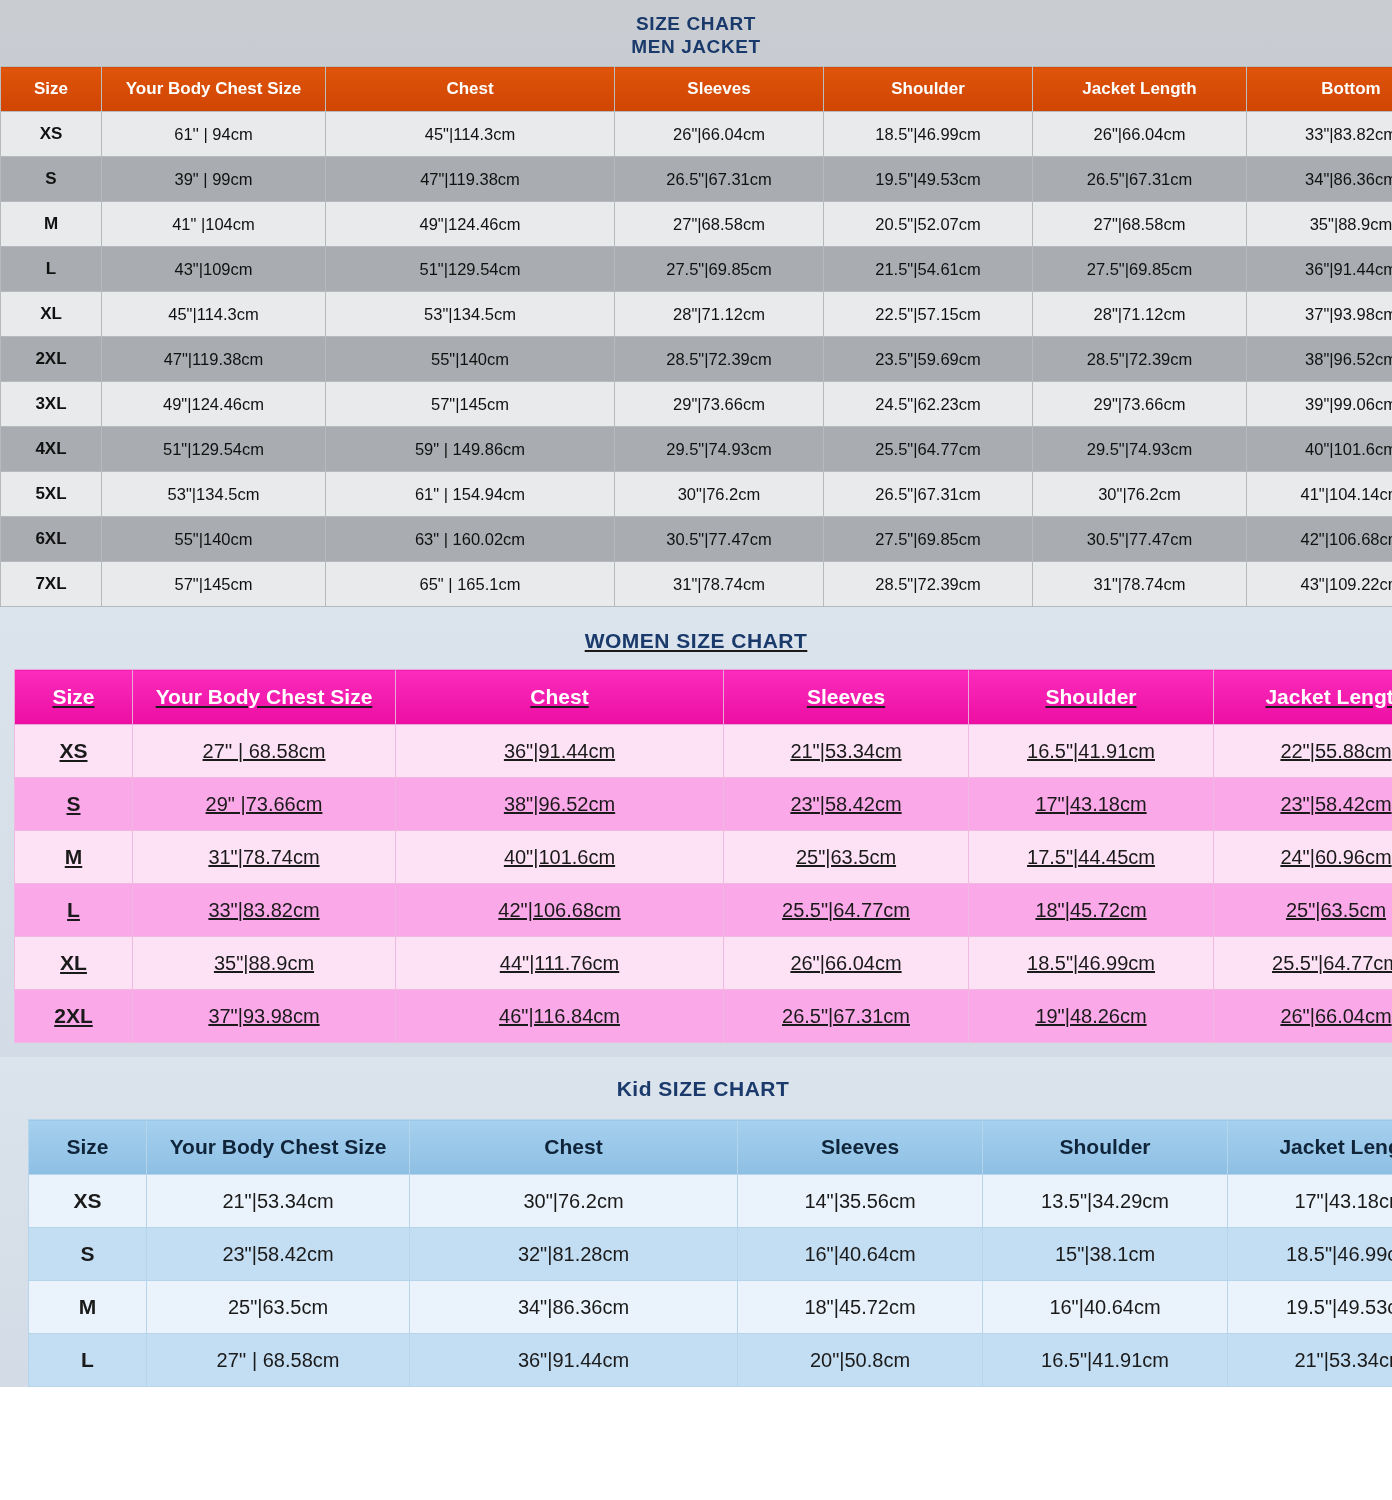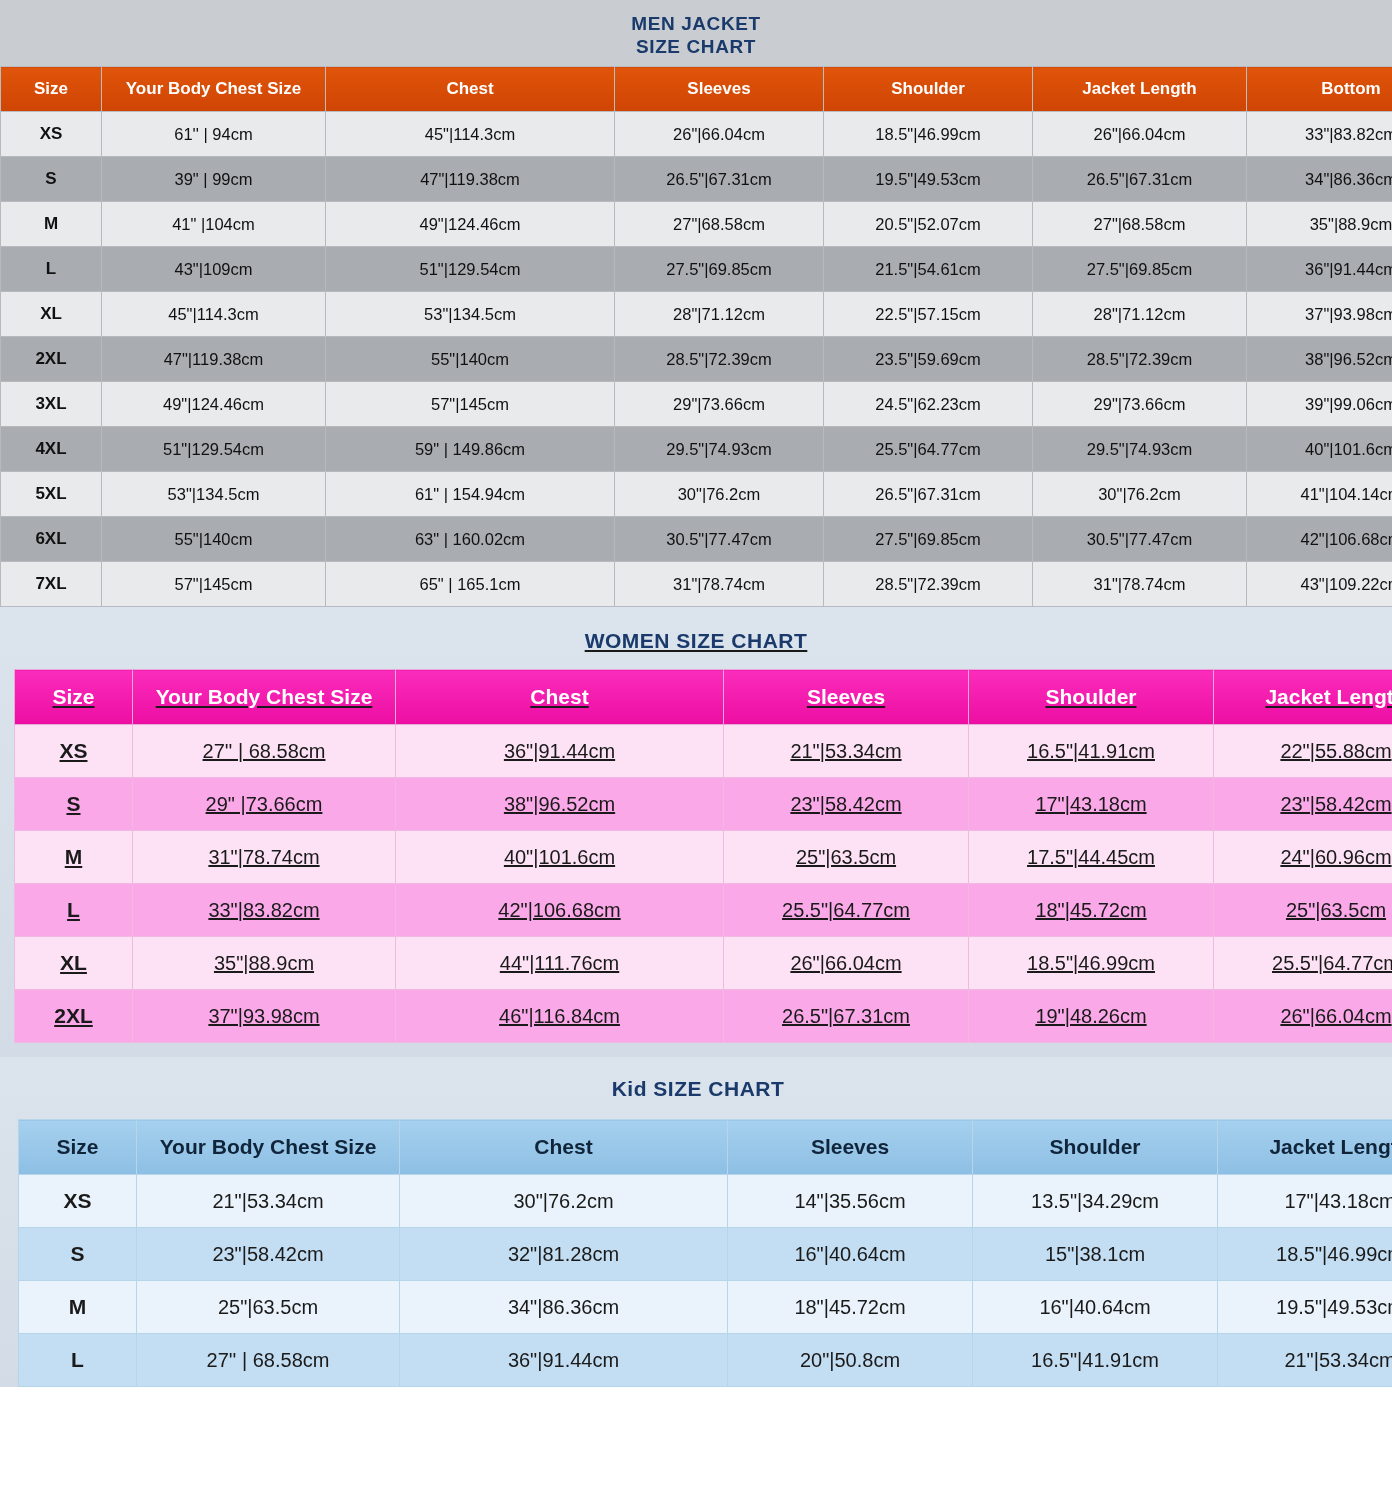--- a/index.html
+++ b/index.html
@@ -102,21 +102,21 @@
     border: 1px solid #efb9e2;
     color: #1a1a1a;
   }
   .women-table td.sizecell { font-weight: bold; font-size: 21px; }
   .women-table tr.row-light td { background: #fde2f6; }
   .women-table tr.row-dark td { background: #fba8e8; }
 
   
   .kid-section {
     background: linear-gradient(to bottom, #dbe3ec 0%, #d3dce6 100%);
-    padding: 6px 0 0 4px;
+    padding: 6px 0 0 14px;
   }
   .kid-title {
     text-align: center;
     color: #1a3a6b;
     font-weight: bold;
     font-size: 21px;
     letter-spacing: 0.5px;
     padding: 14px 0 18px 0;
   }
   .kid-table-wrap { padding: 0 14px; }
@@ -142,22 +142,22 @@
   .kid-table tr.row-light td { background: #eaf3fb; }
   .kid-table tr.row-dark td { background: #c3ddf2; }
 </style>
 </head>
 <body>
 
 <div class="page">
 
   <section class="men-section">
     <div class="men-title">
+      <span>SIZE CHART</span>
       <span>MEN JACKET</span>
-      <span>SIZE CHART</span>
     </div>
     <table class="sizetable men-table">
       <thead>
         <tr id="men-head-row">
             <th style="width: 92px;">Size</th>
             <th style="width: 215px;">Your Body Chest Size</th>
             <th style="width: 280px;">Chest</th>
             <th style="width: 200px;">Sleeves</th>
             <th style="width: 200px;">Shoulder</th>
             <th style="width: 205px;">Jacket Length</th>

